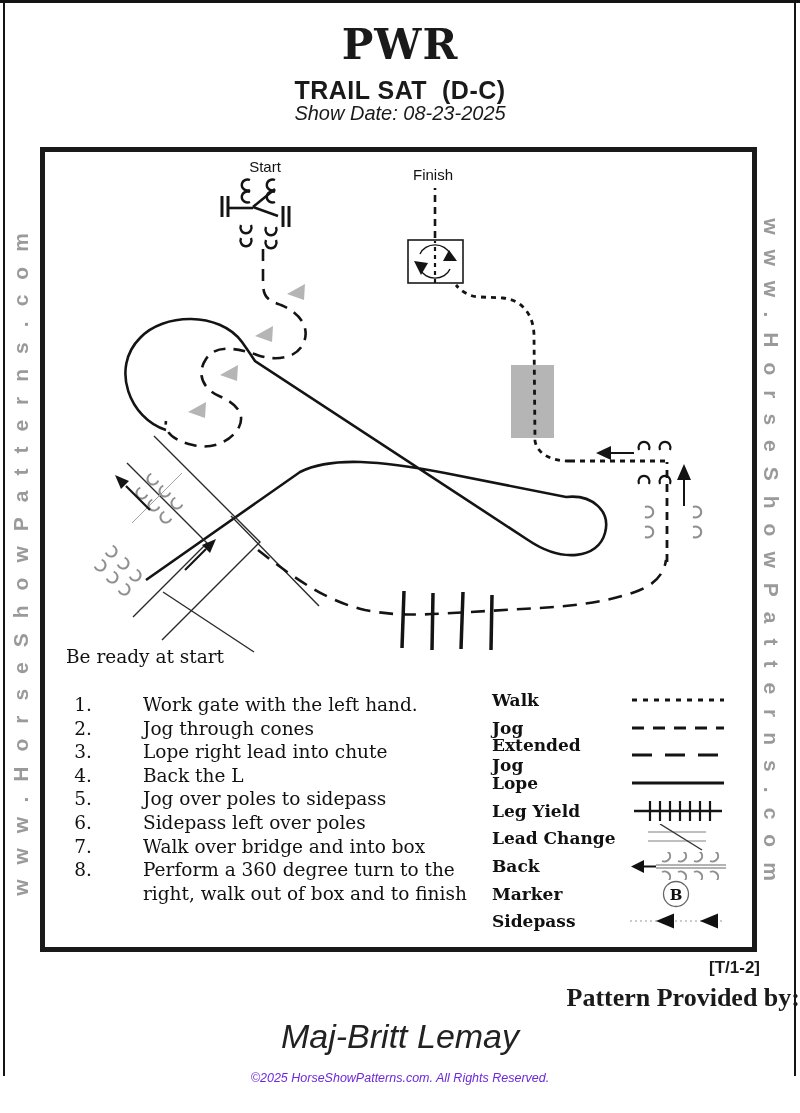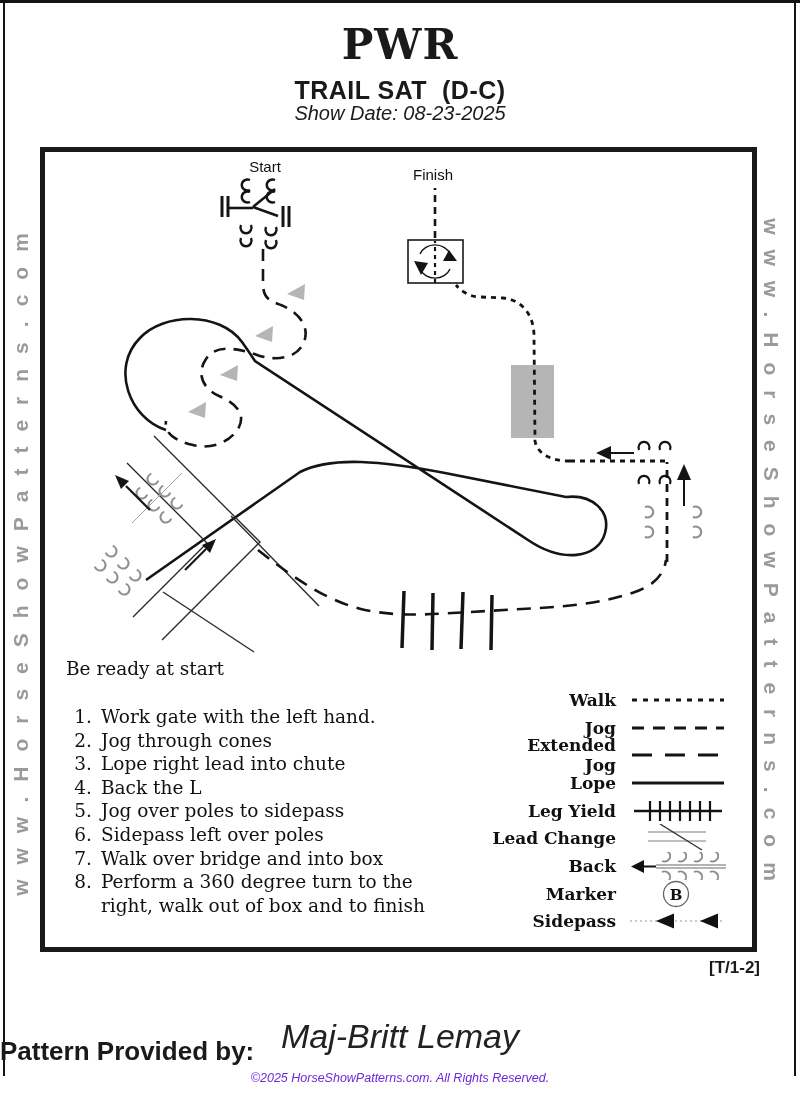--- a/index.html
+++ b/index.html
@@ -20,34 +20,34 @@
   .wm{position:absolute;top:50%;white-space:nowrap;color:#9a9a9a;font-weight:bold;
       font-size:21px;letter-spacing:15px;}
   .wm-left{left:21px;transform:translate(-50%,-50%) rotate(-90deg);}
   .wm-right{left:771px;transform:translate(-50%,-50%) rotate(90deg);}
   
   .dbox{position:absolute;left:40px;top:147px;width:707px;height:795px;border:5px solid #1a1a1a;background:#fff;}
   .dsvg{position:absolute;left:40px;top:147px;width:717px;height:805px;}
   
   .instructions{position:absolute;left:66px;top:642px;width:410px;
                 font-family:"DejaVu Serif",serif;font-size:18.5px;color:#111;}
-  .ready{margin:16px 0 26px 0;}
+  .ready{margin:4px 0 26px 0;}
   .ins-row{display:flex;line-height:23.6px;}
   .ins-num{width:26px;text-align:right;margin-right:9px;flex:none;}
-  .ins-text{width:365px;}
+  .ins-text{width:365px;margin-left:42px;}
   
   .legend{position:absolute;left:492px;top:686px;}
   .lg-row{display:flex;align-items:center;height:27.7px;}
-  .lg-label{width:124px;text-align:right;font-family:"DejaVu Serif",serif;
+  .lg-label{width:124px;text-align:left;font-family:"DejaVu Serif",serif;
             font-weight:bold;font-size:17px;color:#111;}
   .lg-sym{width:102px;height:28px;margin-left:10px;flex:none;}
   
   .pcode{position:absolute;top:958px;right:40px;font-weight:bold;font-size:17px;}
-  .provlabel{position:absolute;top:1036px;left:0;width:100%;text-align:left;
-             font-weight:bold;font-size:26px;}
+  .provlabel{position:absolute;top:983px;left:0;width:100%;text-align:right;
+             font-weight:bold;font-size:26px;font-family:Liberation Serif, serif;}
   .provname{position:absolute;top:1017px;left:0;width:100%;text-align:center;
             font-style:italic;font-size:34px;color:#222;}
   .copyright{position:absolute;top:1071px;left:0;width:100%;text-align:center;
              font-style:italic;font-size:12.5px;color:#6d28d9;}
 </style>
 </head>
 <body>
 
 <div class="page">
   <div class="edge-top"></div>

